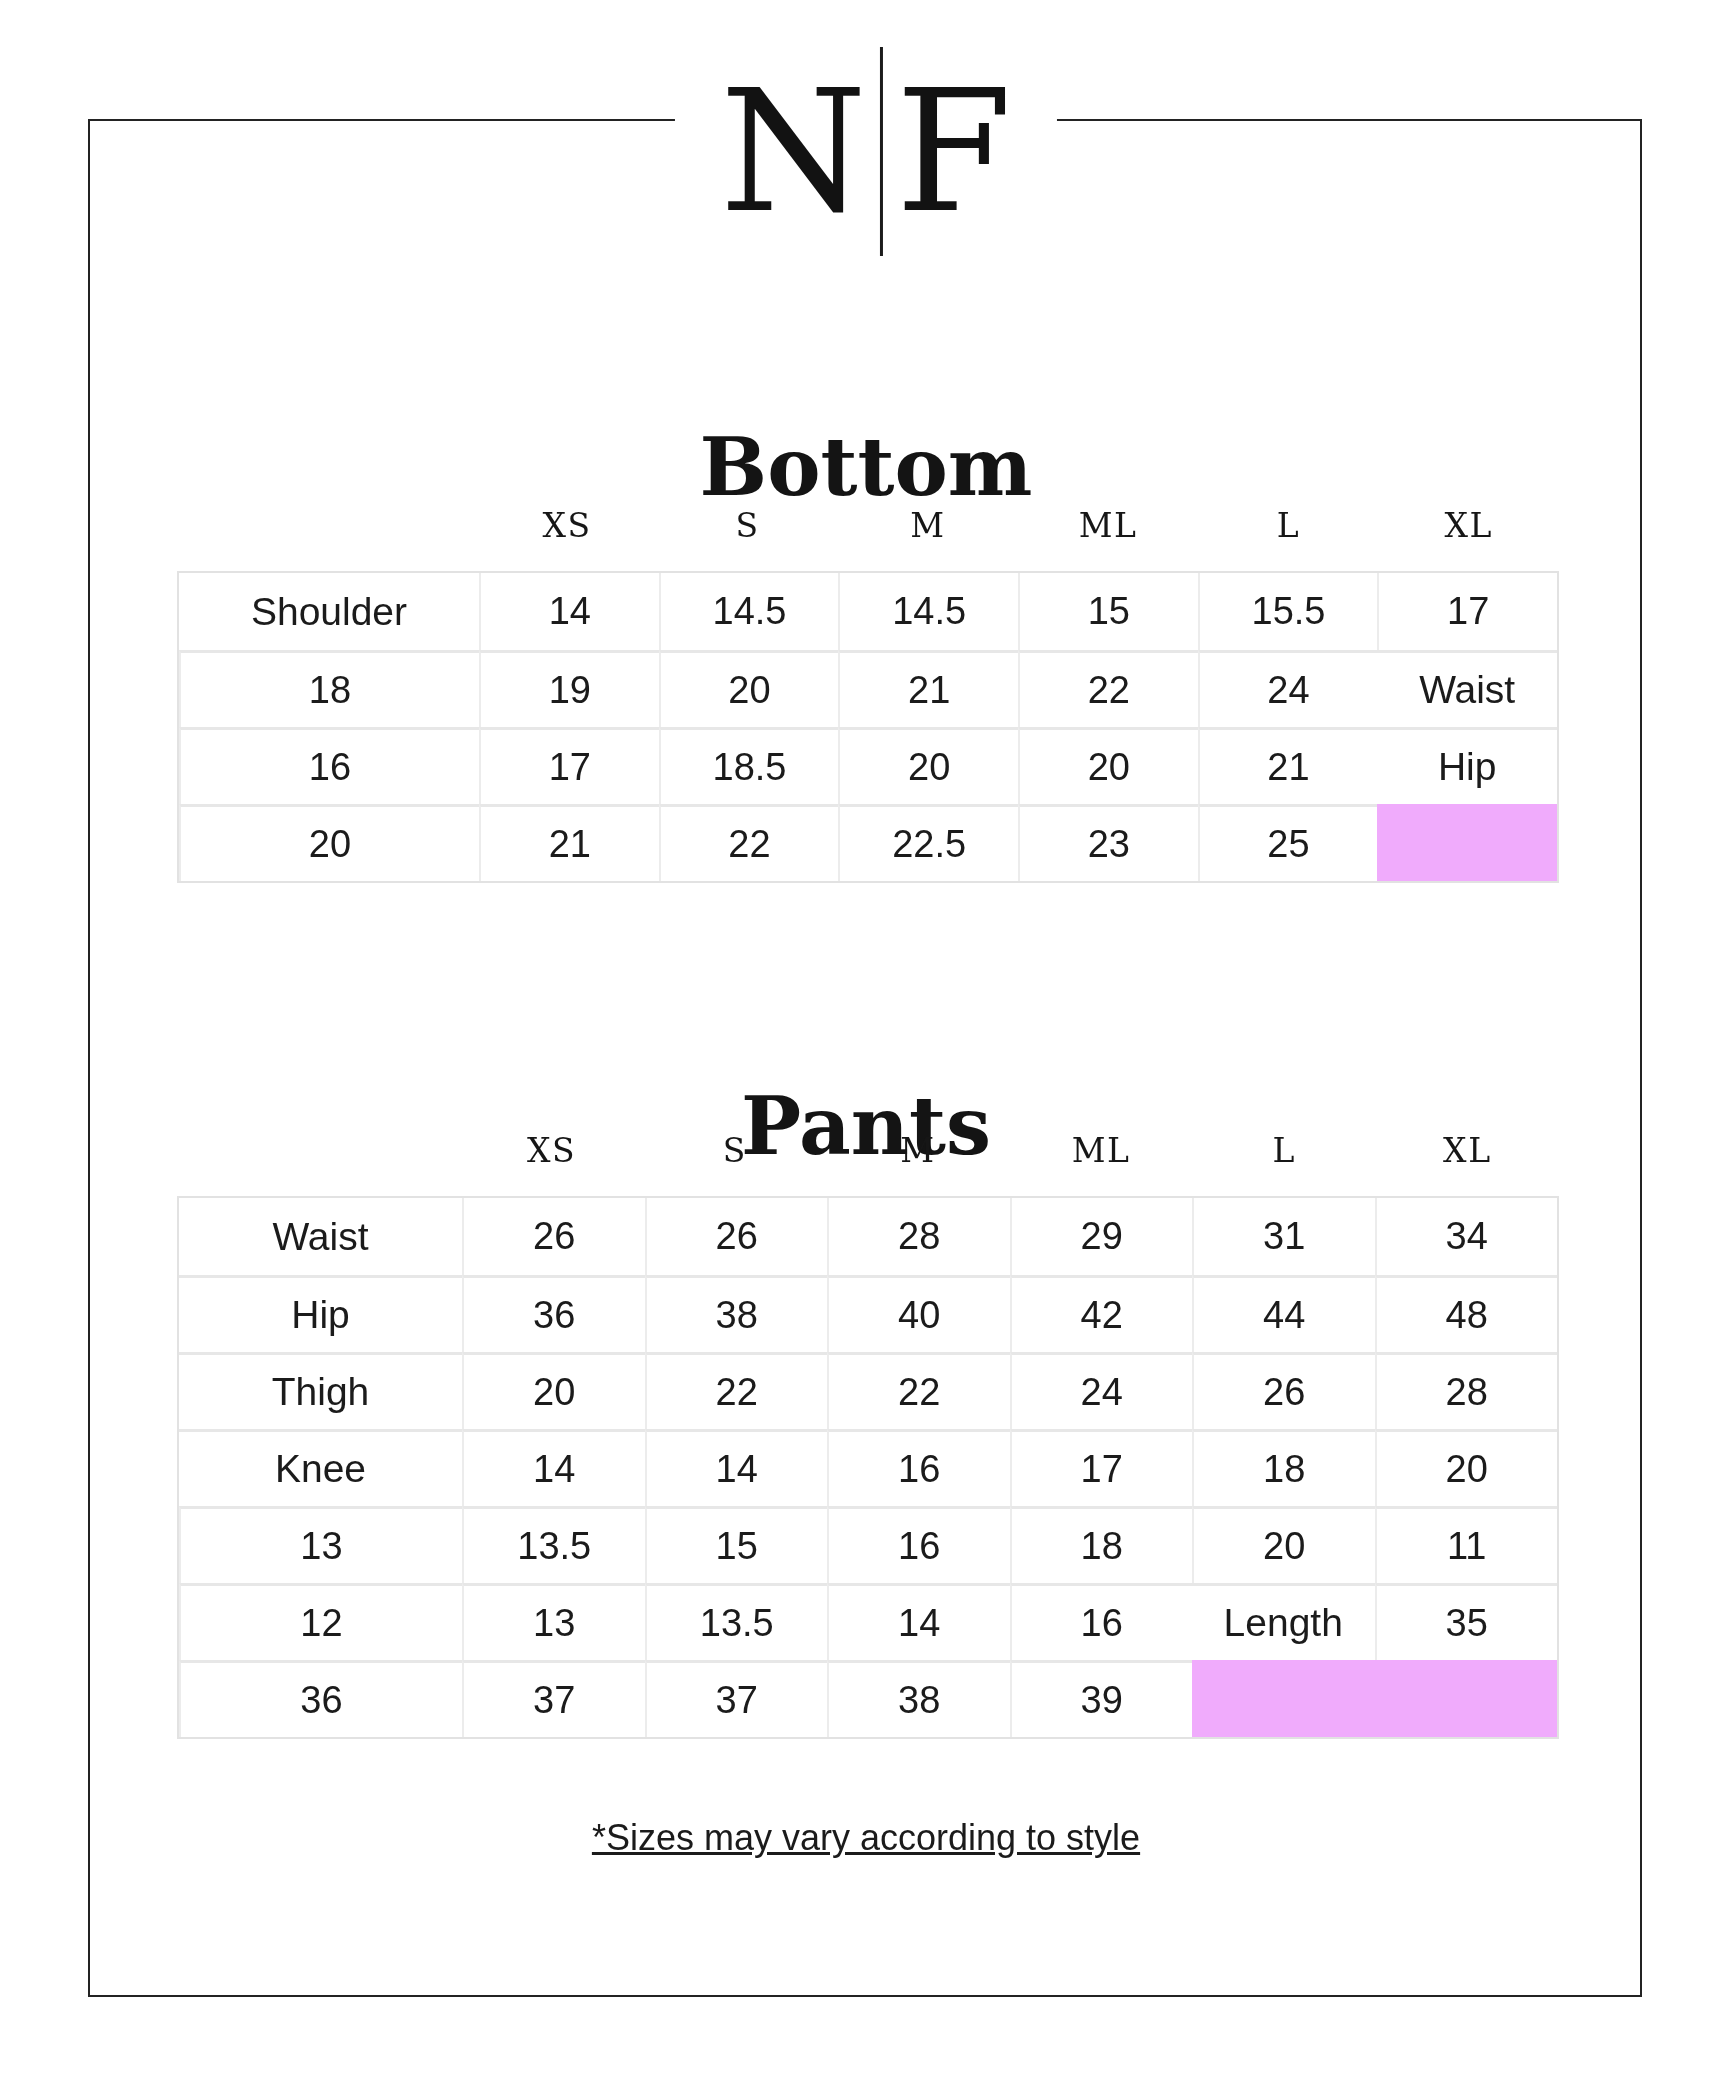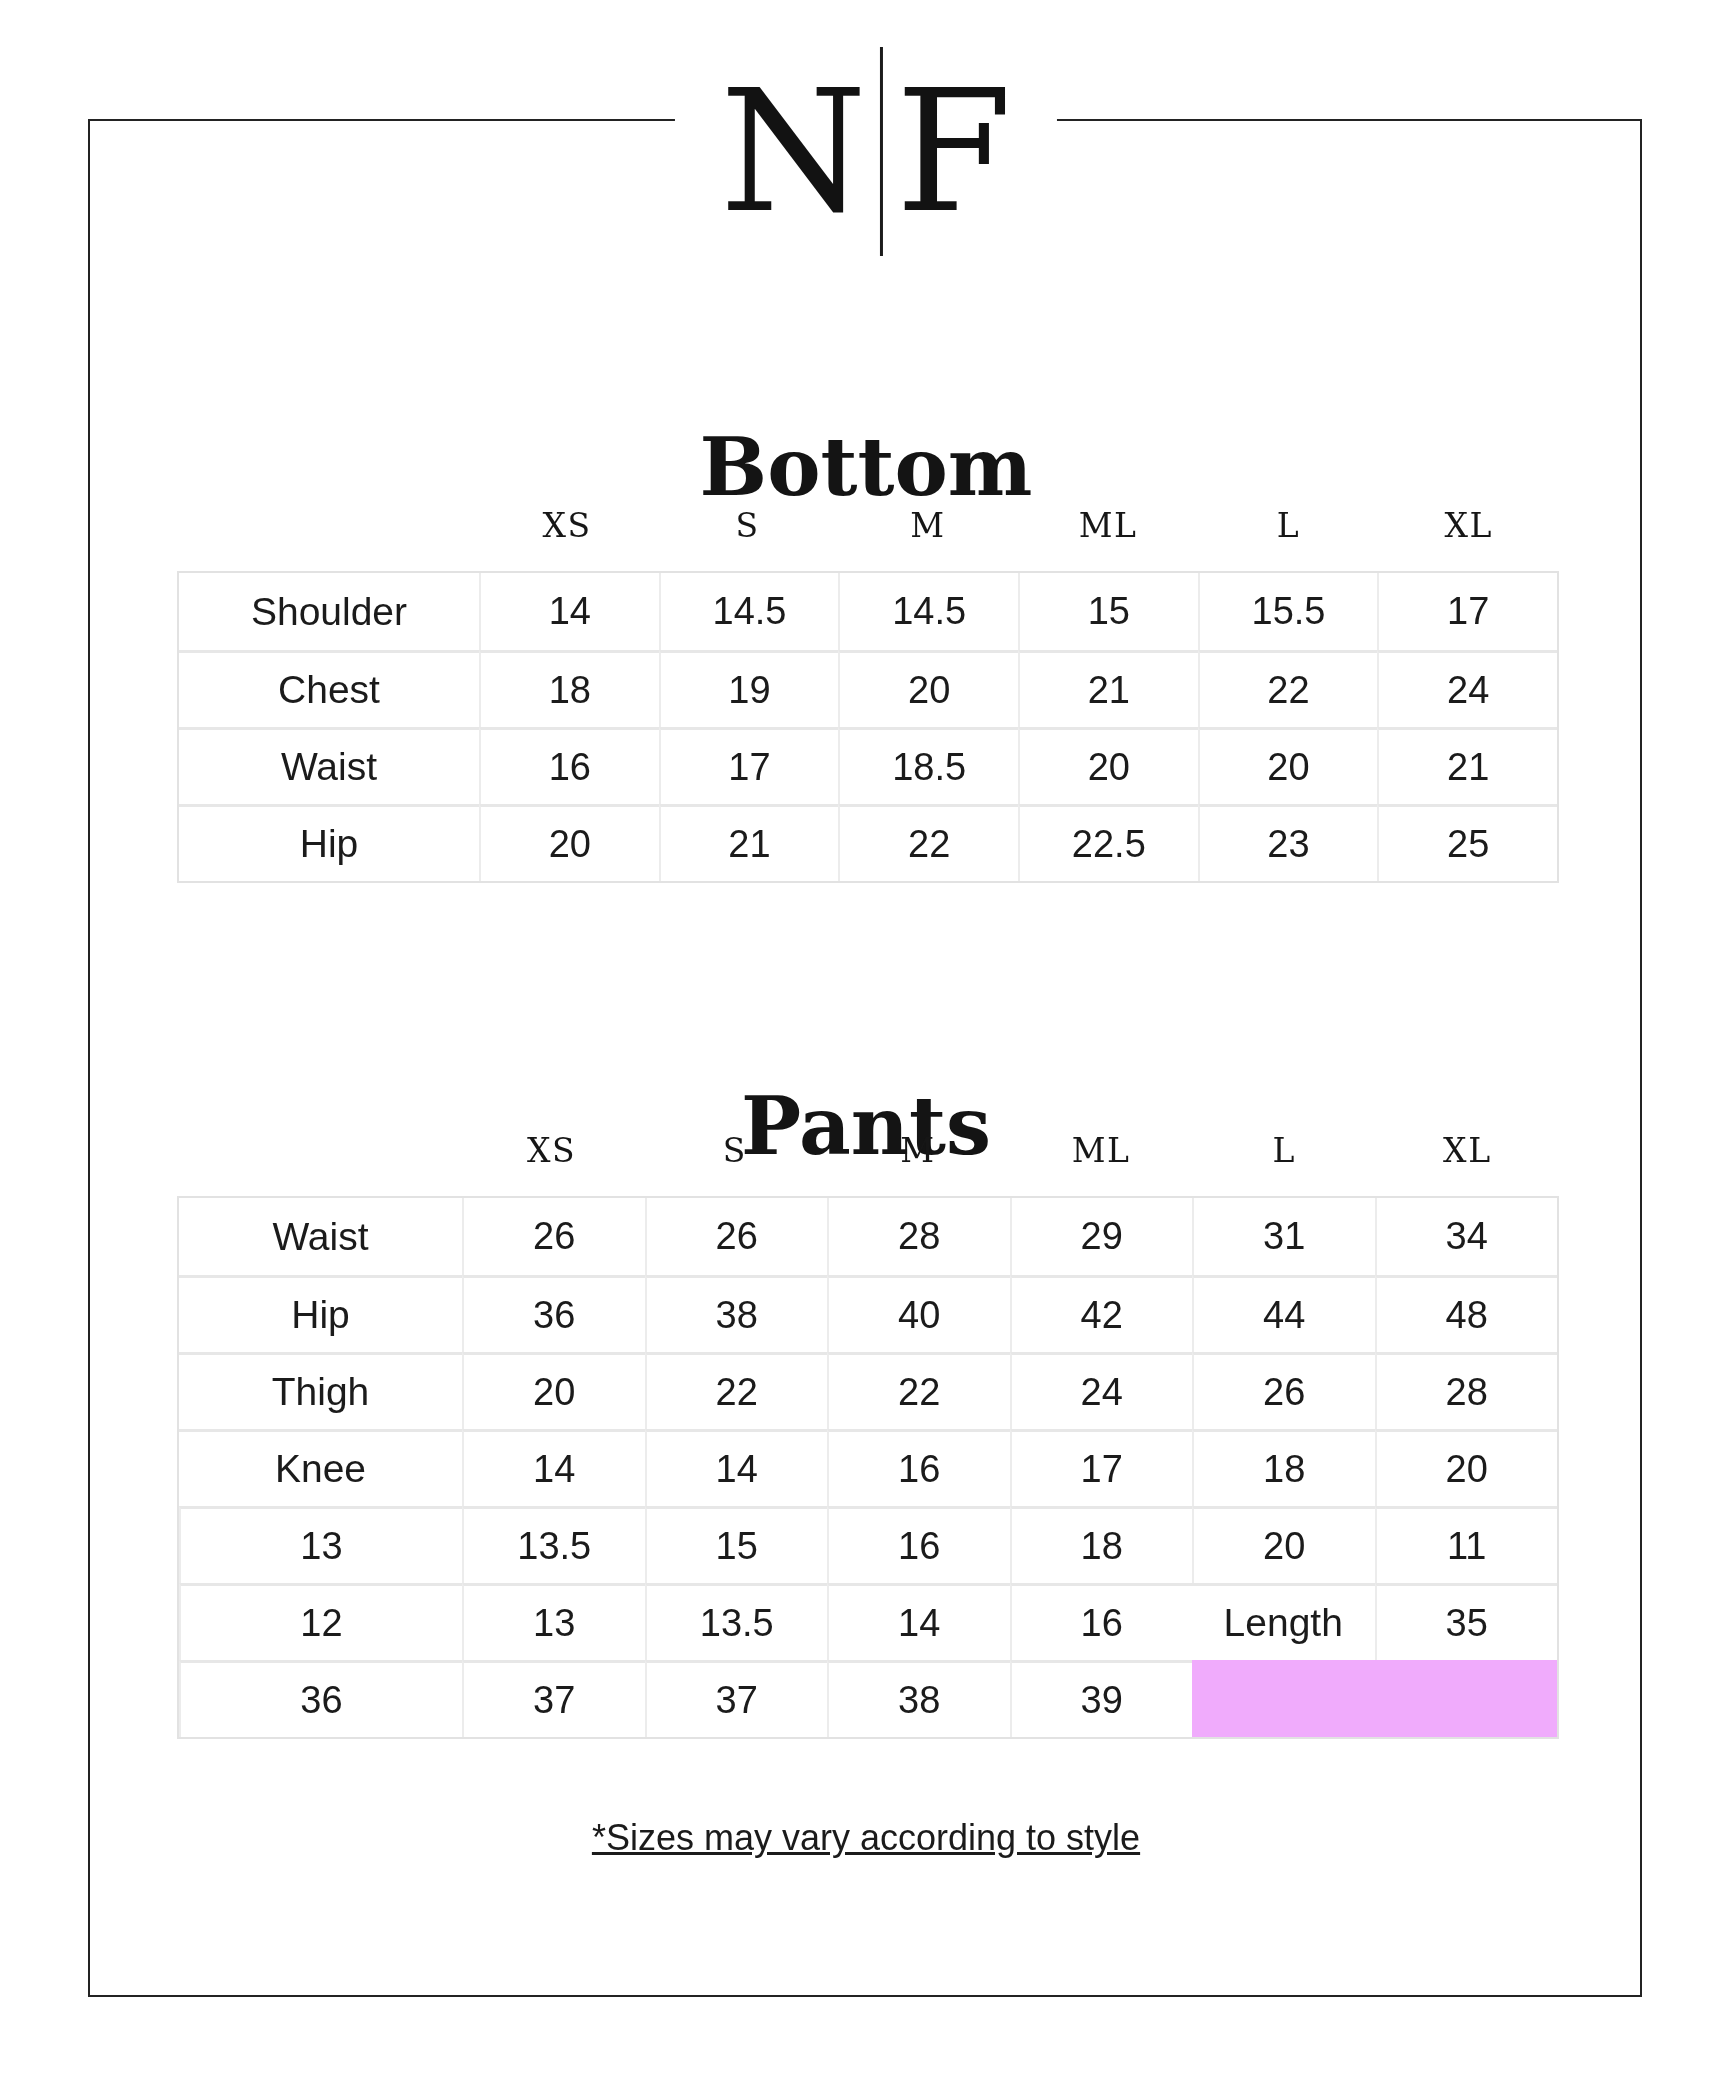--- a/index.html
+++ b/index.html
@@ -121,21 +121,20 @@
     <div class="size-header-cell">XL</div>
   </div>
 <div class="size-table" id="shirt-table">
     <div class="cell row-label first-col first-row">Shoulder</div>
     <div class="cell first-row">14</div>
     <div class="cell first-row">14.5</div>
     <div class="cell first-row">14.5</div>
     <div class="cell first-row">15</div>
     <div class="cell first-row">15.5</div>
     <div class="cell first-row">17</div>
-    <div class="cell row-label first-col">Chest</div>
     <div class="cell">18</div>
     <div class="cell">19</div>
     <div class="cell">20</div>
     <div class="cell">21</div>
     <div class="cell">22</div>
     <div class="cell">24</div>
     <div class="cell row-label first-col">Waist</div>
     <div class="cell">16</div>
     <div class="cell">17</div>
     <div class="cell">18.5</div>

